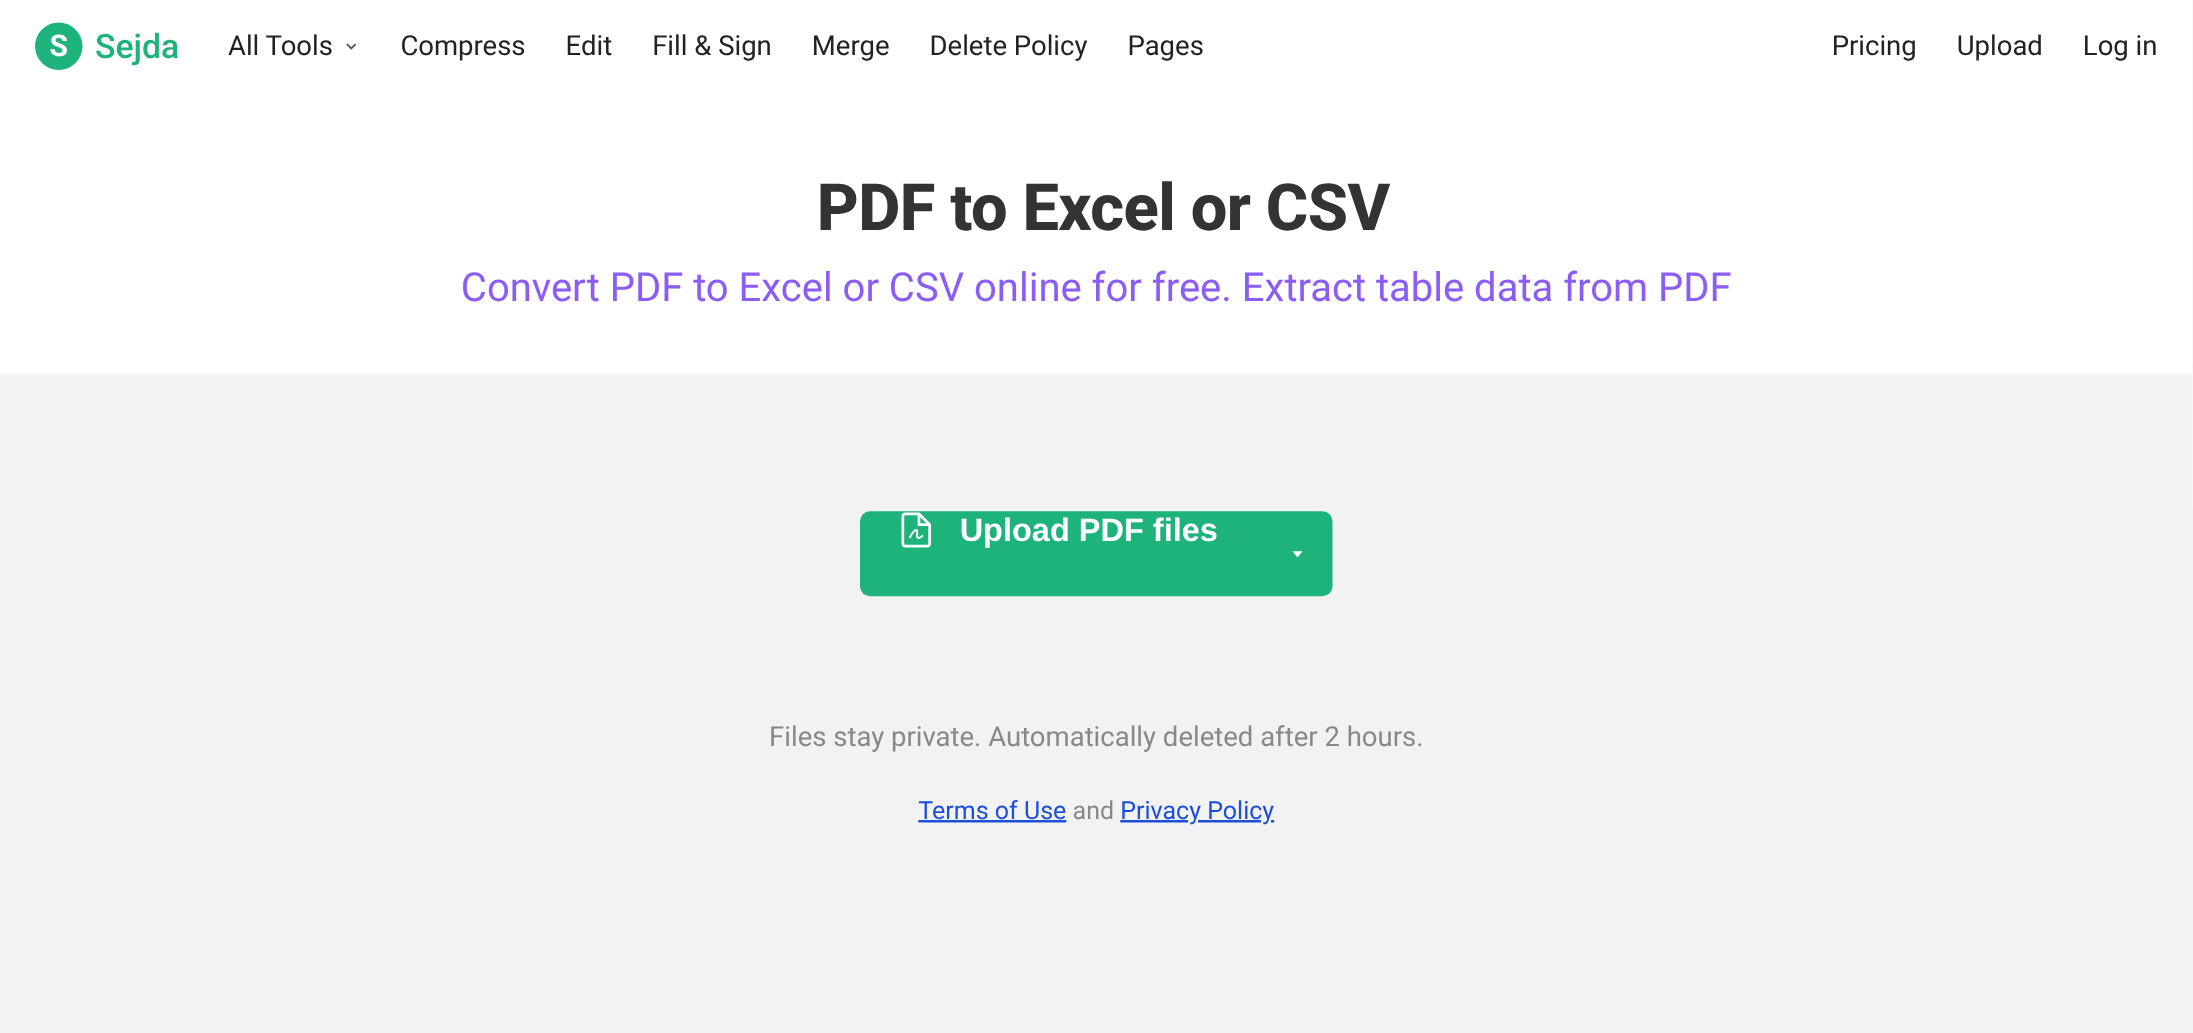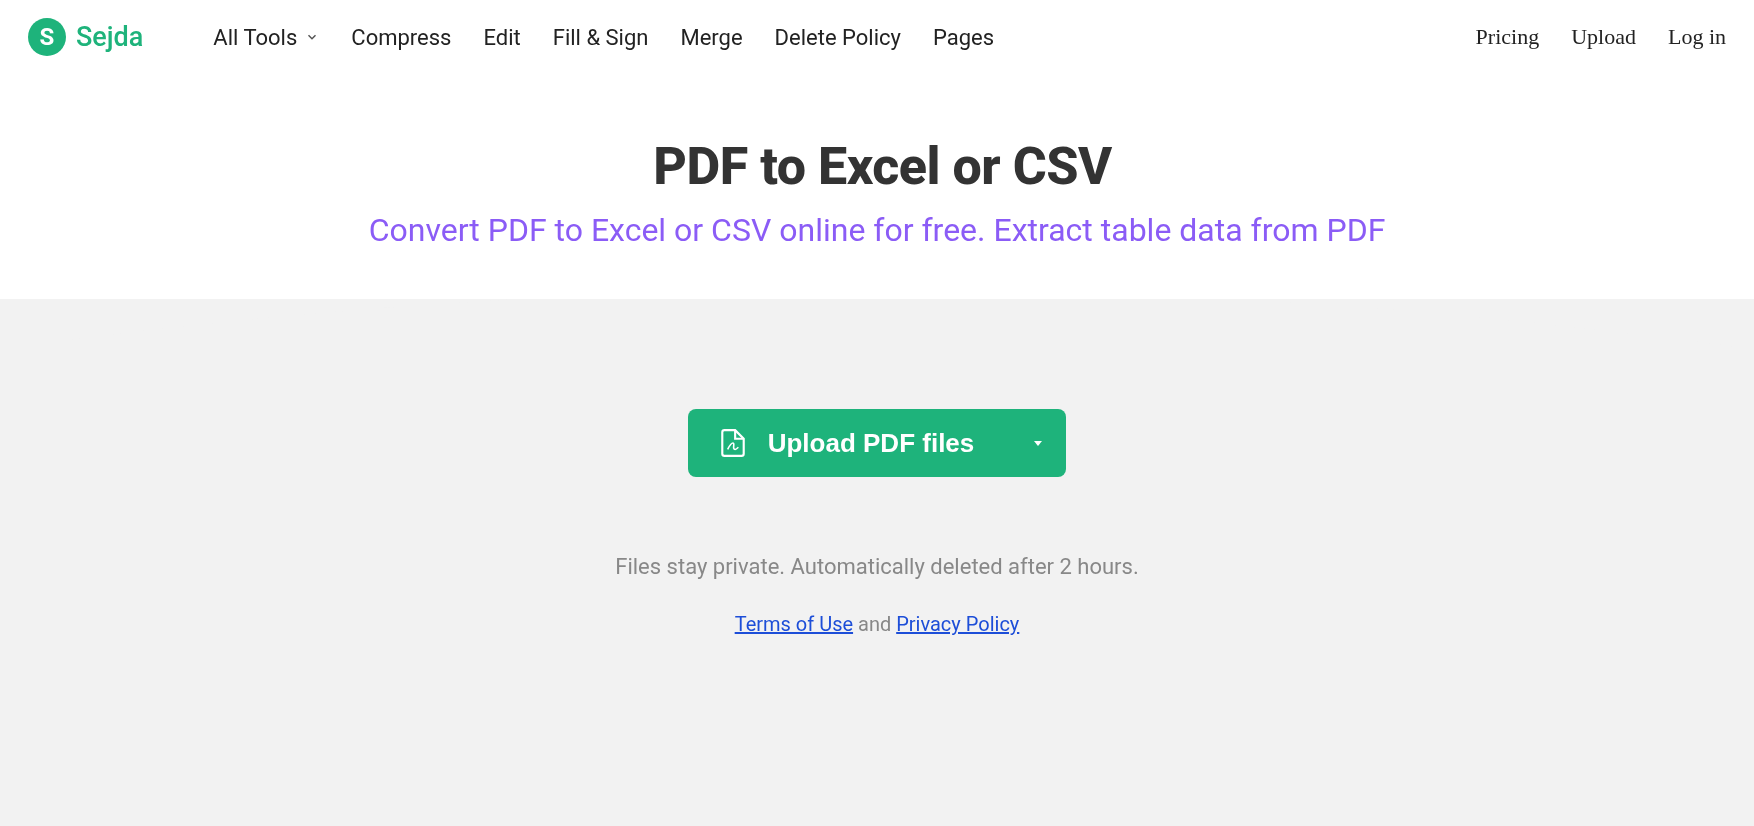--- a/index.html
+++ b/index.html
@@ -38,40 +38,39 @@
     .logo-text {
       color: #1eb37b;
       font-size: 27px;
       font-weight: 500;
       text-align: right;
     }
     .nav-left {
       display: flex;
       align-items: center;
       gap: 32px;
-      margin-left: 70px;
+      margin-left: 39px;
     }
     .nav-item {
       font-size: 22px;
       color: #222222;
       cursor: pointer;
       display: flex;
       align-items: center;
       gap: 8px;
     }
     .chevron-down {
       width: 14px;
       height: 14px;
     }
     .nav-right {
       display: flex;
       align-items: center;
       gap: 32px;
       margin-left: auto;
-      font-family: Liberation Serif, serif;
     }
     .hero {
       text-align: center;
       padding-top: 62px;
       padding-bottom: 50px;
       background: #ffffff;
       position: relative;
       z-index: 2;
     }
     .hero-title {
@@ -117,40 +116,39 @@
       color: #ffffff;
       border: none;
       border-radius: 8px;
       padding: 0;
       cursor: pointer;
       overflow: hidden;
       height: 68px;
     }
     .upload-main {
       display: flex;
-      align-items: center;
       gap: 22px;
       padding: 0 36px 0 32px;
       height: 100%;
     }
     .upload-text {
       font-size: 26px;
       font-weight: 700;
     }
     .upload-caret {
       display: flex;
       align-items: center;
       justify-content: center;
       padding: 0 22px;
       height: 100%;
     }
     .upload-caret svg { width: 12px; height: 12px; }
     .file-icon { width: 26px; height: 30px; }
     .info-text {
-      margin-top: 72px;
+      margin-top: 96px;
       color: #888888;
       font-size: 22px;
       line-height: 1.6;
     }
     .legal {
       margin-top: 28px;
       color: #888888;
       font-size: 20px;
     }
     .legal a {

